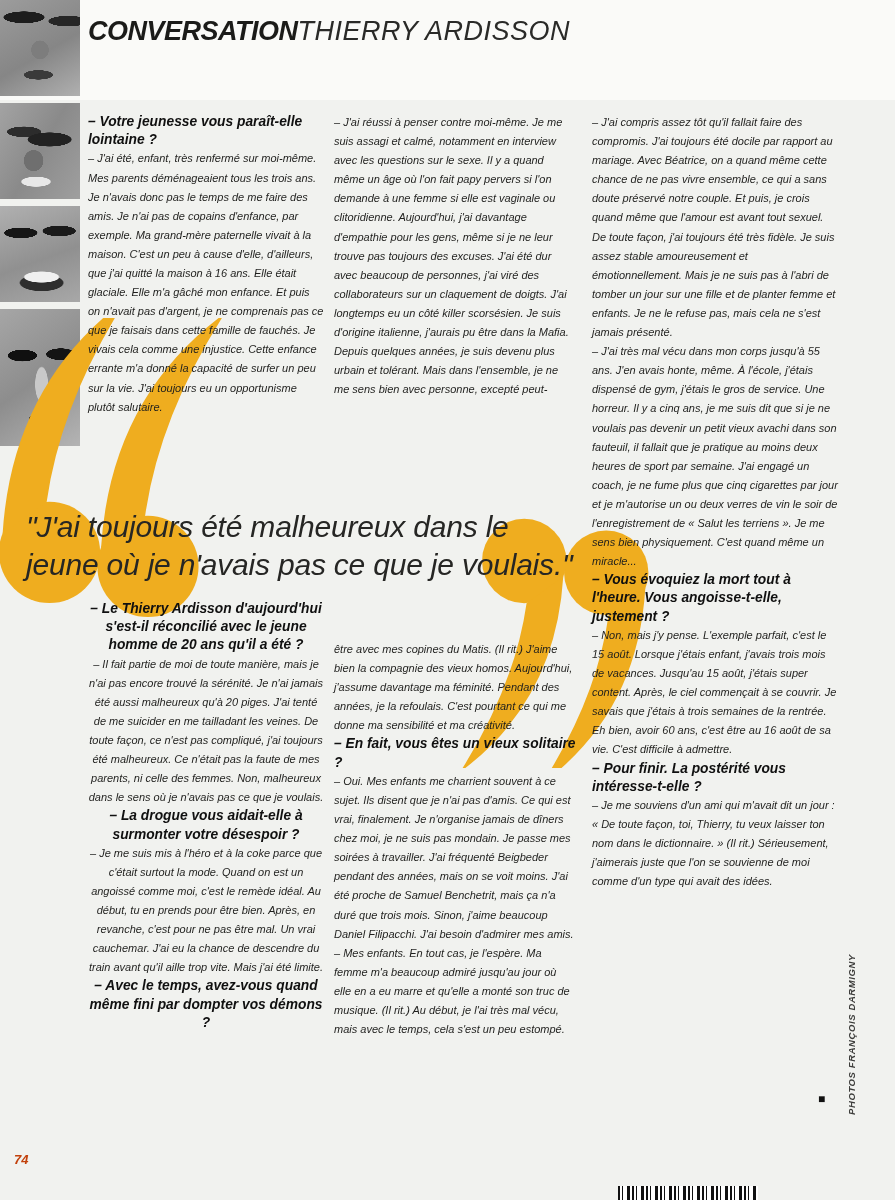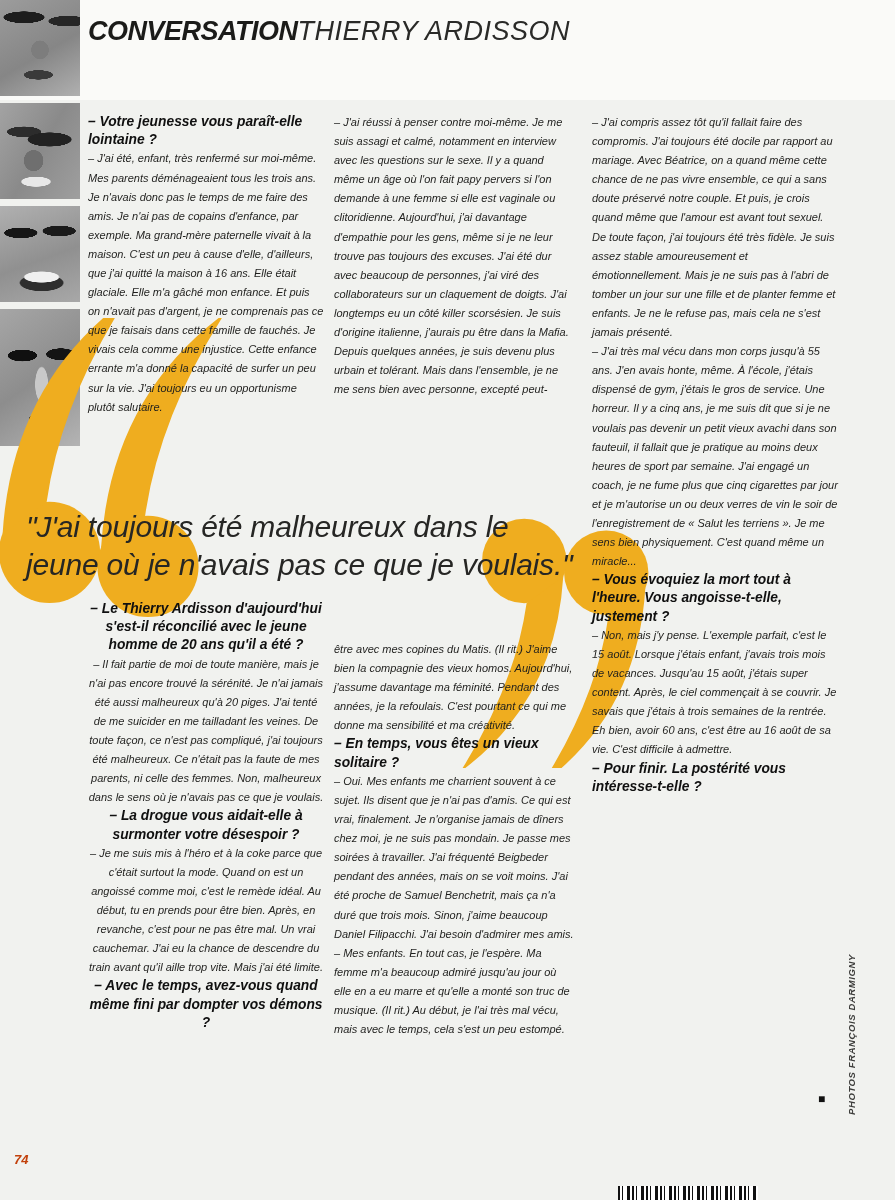--- a/index.html
+++ b/index.html
@@ -132,30 +132,31 @@
     <p class="a">– Je me suis mis à l'héro et à la coke parce que c'était surtout la mode. Quand on est un angoissé comme moi, c'est le remède idéal. Au début, tu en prends pour être bien. Après, en revanche, c'est pour ne pas être mal. Un vrai cauchemar. J'ai eu la chance de descendre du train avant qu'il aille trop vite. Mais j'ai été limite.</p>
     <p class="q">– Avec le temps, avez-vous quand même fini par dompter vos démons ?</p>
   </div>
 
   <div class="col" id="col2-top">
     <p class="a">– J'ai réussi à penser contre moi-même. Je me suis assagi et calmé, notamment en interview avec les questions sur le sexe. Il y a quand même un âge où l'on fait papy pervers si l'on demande à une femme si elle est vaginale ou clitoridienne. Aujourd'hui, j'ai davantage d'empathie pour les gens, même si je ne leur trouve pas toujours des excuses. J'ai été dur avec beaucoup de personnes, j'ai viré des collaborateurs sur un claquement de doigts. J'ai longtemps eu un côté killer scorsésien. Je suis d'origine italienne, j'aurais pu être dans la Mafia. Depuis quelques années, je suis devenu plus urbain et tolérant. Mais dans l'ensemble, je ne me sens bien avec personne, excepté peut-</p>
   </div>
 
   <div class="col" id="col2-bottom">
     <p class="a">être avec mes copines du Matis. (Il rit.) J'aime bien la compagnie des vieux homos. Aujourd'hui, j'assume davantage ma féminité. Pendant des années, je la refoulais. C'est pourtant ce qui me donne ma sensibilité et ma créativité.</p>
-    <p class="q">– En temps, vous êtes un vieux solitaire ?</p>
+    <p class="q">– En fait, vous êtes un vieux solitaire ?</p>
     <p class="a">– Oui. Mes enfants me charrient souvent à ce sujet. Ils disent que je n'ai pas d'amis. Ce qui est vrai, finalement. Je n'organise jamais de dîners chez moi, je ne suis pas mondain. Je passe mes soirées à travailler. J'ai fréquenté Beigbeder pendant des années, mais on se voit moins. J'ai été proche de Samuel Benchetrit, mais ça n'a duré que trois mois. Sinon, j'aime beaucoup Daniel Filipacchi. J'ai besoin d'admirer mes amis.</p>
     <p class="a">– Mes enfants. En tout cas, je l'espère. Ma femme m'a beaucoup admiré jusqu'au jour où elle en a eu marre et qu'elle a monté son truc de musique. (Il rit.) Au début, je l'ai très mal vécu, mais avec le temps, cela s'est un peu estompé.</p>
   </div>
 
   <div class="col" id="col3">
     <p class="a">– J'ai compris assez tôt qu'il fallait faire des compromis. J'ai toujours été docile par rapport au mariage. Avec Béatrice, on a quand même cette chance de ne pas vivre ensemble, ce qui a sans doute préservé notre couple. Et puis, je crois quand même que l'amour est avant tout sexuel. De toute façon, j'ai toujours été très fidèle. Je suis assez stable amoureusement et émotionnellement. Mais je ne suis pas à l'abri de tomber un jour sur une fille et de planter femme et enfants. Je ne le refuse pas, mais cela ne s'est jamais présenté.</p>
     <p class="a">– J'ai très mal vécu dans mon corps jusqu'à 55 ans. J'en avais honte, même. À l'école, j'étais dispensé de gym, j'étais le gros de service. Une horreur. Il y a cinq ans, je me suis dit que si je ne voulais pas devenir un petit vieux avachi dans son fauteuil, il fallait que je pratique au moins deux heures de sport par semaine. J'ai engagé un coach, je ne fume plus que cinq cigarettes par jour et je m'autorise un ou deux verres de vin le soir de l'enregistrement de « Salut les terriens ». Je me sens bien physiquement. C'est quand même un miracle...</p>
     <p class="q">– Vous évoquiez la mort tout à l'heure. Vous angoisse-t-elle, justement ?</p>
     <p class="a">– Non, mais j'y pense. L'exemple parfait, c'est le 15 août. Lorsque j'étais enfant, j'avais trois mois de vacances. Jusqu'au 15 août, j'étais super content. Après, le ciel commençait à se couvrir. Je savais que j'étais à trois semaines de la rentrée. Eh bien, avoir 60 ans, c'est être au 16 août de sa vie. C'est difficile à admettre.</p>
     <p class="q">– Pour finir. La postérité vous intéresse-t-elle ?</p>
+    <p class="a">– Je me souviens d'un ami qui m'avait dit un jour : « De toute façon, toi, Thierry, tu veux laisser ton nom dans le dictionnaire. » (Il rit.) Sérieusement, j'aimerais juste que l'on se souvienne de moi comme d'un type qui avait des idées.</p>
   </div>
 
   <span class="end-mark">■</span>
   <span class="page-number">74</span>
   <span class="photo-credit">PHOTOS FRANÇOIS DARMIGNY</span>
   <div class="barcode"></div>
 </div>
 
 </body></html>

